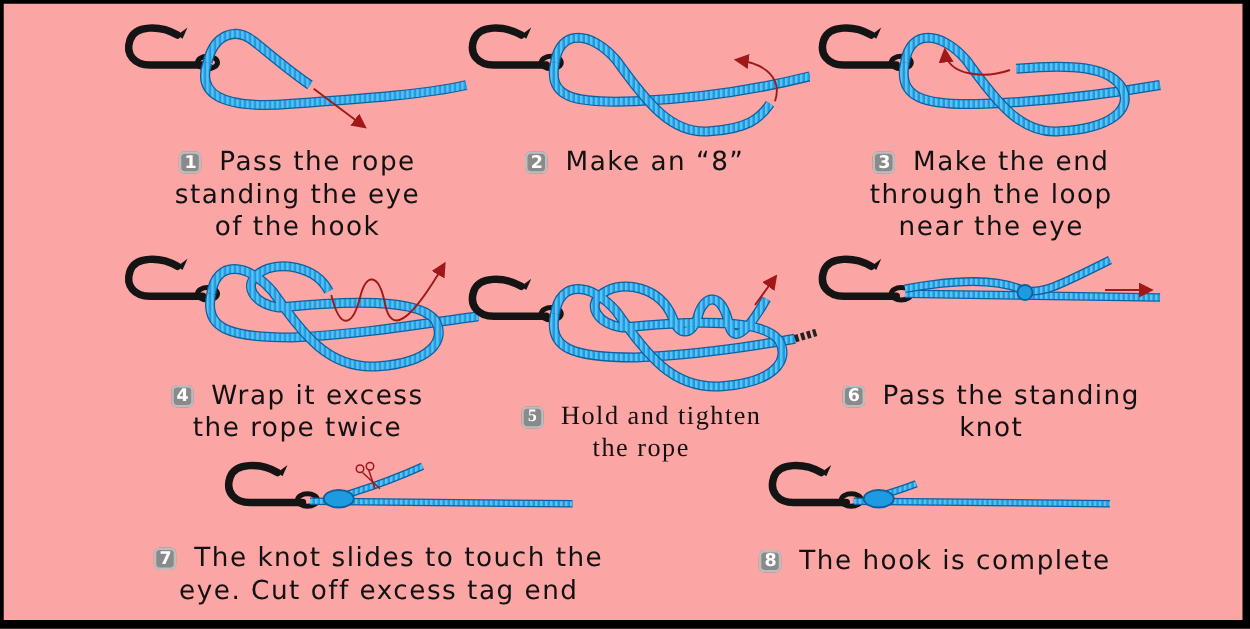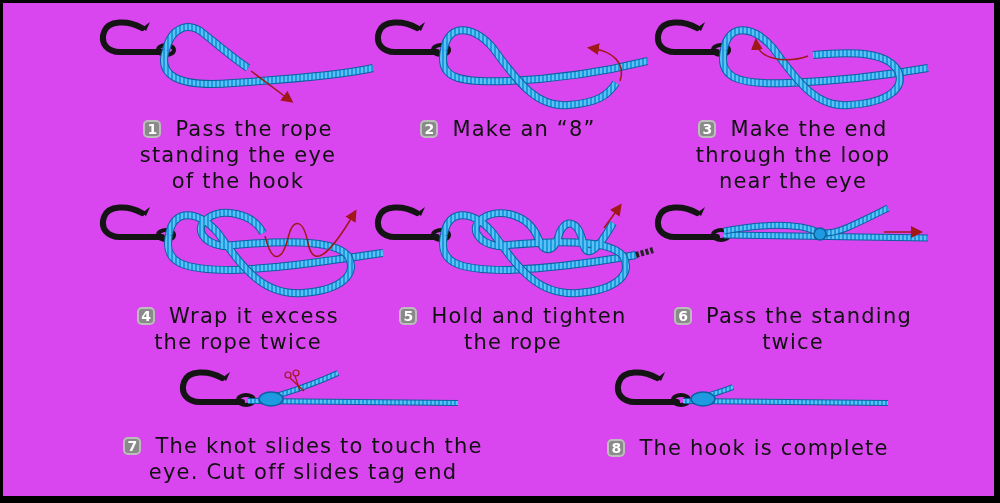--- a/index.html
+++ b/index.html
@@ -1,19 +1,19 @@
 <!DOCTYPE html>
 <html><head>
 <meta charset="utf-8">
 <style>
   html, body { margin:0; padding:0; background:#fff; }
   body { width:1000px; height:503px; position:relative; overflow:hidden;
          font-family:"DejaVu Sans","Liberation Sans",sans-serif; }
   .frame { position:absolute; left:0; top:0; width:1000px; height:503px; box-sizing:border-box;
-           border-left:3px solid #000; border-top:3px solid #000; border-right:6px solid #000; border-bottom:7px solid #000; background:#d946ef; }
+           border-left:3px solid #000; border-top:3px solid #000; border-right:6px solid #000; border-bottom:7px solid #000; background:#fca5a5; }
   .step { position:absolute; }
   .illus { position:absolute; }
   .caption { position:absolute; font-size:21px; letter-spacing:1.2px; color:#111; text-align:center; line-height:26px; white-space:nowrap; }
   .badge { display:inline-block; width:18px; height:18px; border-radius:5px; background:#8a8a8a; color:#fff;
            font-size:14px; font-weight:bold; line-height:18px; text-align:center; vertical-align:2px; margin-right:14px;
            box-shadow: inset 0 0 0 2px #bdbdbd; letter-spacing:0; }
   .cap-line { display:block; }
 </style>
 </head>
 <body>
@@ -91,21 +91,21 @@
       <path d="M76,37 C80,10 105,12 125,35 C150,70 170,98 210,95 C250,92 265,75 255,58 C245,45 210,40 130,48 C110,45 100,30 115,20 C130,10 160,15 170,35" fill="none" stroke="#0d5f9e" stroke-width="8"></path>
       <path d="M76,37 C80,10 105,12 125,35 C150,70 170,98 210,95 C250,92 265,75 255,58 C245,45 210,40 130,48 C110,45 100,30 115,20 C130,10 160,15 170,35" fill="none" stroke="url(#ropePat)" stroke-width="6"></path>
       <path d="M172,38 C180,70 190,60 195,40 C200,20 210,20 215,45 C220,70 235,60 262,14" fill="none" stroke="#a01818" stroke-width="1.5" marker-end="url(#ah)"></path>
     </svg>
     <div class="caption" style="left:0;top:105px;width:290px;">
       <span class="cap-line"><span class="badge">4</span><span>Wrap it excess</span></span>
       <span class="cap-line">the rope twice</span>
     </div>
   </div>
 
-  <div class="step" style="left:365px;top:195px;width:290px;height:160px;">
+  <div class="step" style="left:365px;top:211px;width:290px;height:160px;font-family:Liberation Serif, serif;">
     <svg class="illus" width="290" height="100" style="left:0;top:0;">
       <use href="#hook" x="5" y="5" width="80" height="40"></use>
       <path d="M76,37 C70,65 90,72 140,72 C190,70 240,62 268,57" fill="none" stroke="#0d5f9e" stroke-width="8"></path>
       <path d="M76,37 C70,65 90,72 140,72 C190,70 240,62 268,57" fill="none" stroke="url(#ropePat)" stroke-width="6"></path>
       <path d="M268,57 L285,52" stroke="#222" stroke-width="6" stroke-dasharray="3,2"></path>
       <path d="M76,37 C80,10 105,12 125,35 C150,70 170,98 210,95 C250,92 265,75 255,58 C245,45 210,40 130,48 C110,45 100,30 115,20 C130,10 160,15 170,40 C175,55 185,55 190,40 C195,20 210,20 215,45 C218,60 228,55 245,25" fill="none" stroke="#0d5f9e" stroke-width="8"></path>
       <path d="M76,37 C80,10 105,12 125,35 C150,70 170,98 210,95 C250,92 265,75 255,58 C245,45 210,40 130,48 C110,45 100,30 115,20 C130,10 160,15 170,40 C175,55 185,55 190,40 C195,20 210,20 215,45 C218,60 228,55 245,25" fill="none" stroke="url(#ropePat)" stroke-width="6"></path>
       <line x1="236" y1="30" x2="252" y2="8" stroke="#a01818" stroke-width="1.5" marker-end="url(#ah)"></line>
     </svg>
     <div class="caption" style="left:0;top:105px;width:290px;">
@@ -119,42 +119,42 @@
       <use href="#hook" x="5" y="5" width="80" height="40"></use>
       <path d="M76,37 L280,40" fill="none" stroke="#0d5f9e" stroke-width="7"></path>
       <path d="M76,37 L280,40" fill="none" stroke="url(#ropePat)" stroke-width="5"></path>
       <path d="M76,33 C120,25 150,25 170,34 C185,38 200,30 240,10" fill="none" stroke="#0d5f9e" stroke-width="7"></path>
       <path d="M76,33 C120,25 150,25 170,34 C185,38 200,30 240,10" fill="none" stroke="url(#ropePat)" stroke-width="5"></path>
       <circle cx="172" cy="36" r="6" fill="#1e9be0" stroke="#0d5f9e" stroke-width="1.5"></circle>
       <line x1="236" y1="34" x2="272" y2="34" stroke="#a01818" stroke-width="1.5" marker-end="url(#ah)"></line>
     </svg>
     <div class="caption" style="left:0;top:105px;width:290px;">
       <span class="cap-line"><span class="badge">6</span><span>Pass the standing</span></span>
-      <span class="cap-line">twice</span>
+      <span class="cap-line">knot</span>
     </div>
   </div>
 
   <div class="step" style="left:105px;top:360px;width:390px;height:130px;">
     <svg class="illus" width="390" height="55" style="left:0;top:0;">
       <use href="#hook" x="70" y="5" width="80" height="40"></use>
       <path d="M140,38 L350,40" fill="none" stroke="#0d5f9e" stroke-width="6"></path>
       <path d="M140,38 L350,40" fill="none" stroke="url(#ropePat)" stroke-width="4"></path>
       <path d="M160,36 C175,30 190,28 230,10" fill="none" stroke="#0d5f9e" stroke-width="6"></path>
       <path d="M160,36 C175,30 190,28 230,10" fill="none" stroke="url(#ropePat)" stroke-width="4"></path>
       <ellipse cx="163" cy="36" rx="12" ry="7" fill="#1e9be0" stroke="#0d5f9e" stroke-width="1.5"></ellipse>
       <g stroke="#a01818" stroke-width="1.2" fill="none">
         <circle cx="180" cy="12" r="3"></circle>
           <circle cx="188" cy="10" r="3"></circle>
         <line x1="182" y1="15" x2="196" y2="28"></line>
           <line x1="187" y1="13" x2="192" y2="28"></line>
       </g>
     </svg>
     <div class="caption" style="left:0;top:70px;width:390px;">
       <span class="cap-line"><span class="badge">7</span><span>The knot slides to touch the</span></span>
-      <span class="cap-line">eye. Cut off slides tag end</span>
+      <span class="cap-line">eye. Cut off excess tag end</span>
     </div>
   </div>
 
   <div class="step" style="left:580px;top:360px;width:330px;height:130px;">
     <svg class="illus" width="330" height="55" style="left:0;top:0;">
       <use href="#hook" x="30" y="5" width="80" height="40"></use>
       <path d="M100,38 L305,40" fill="none" stroke="#0d5f9e" stroke-width="6"></path>
       <path d="M100,38 L305,40" fill="none" stroke="url(#ropePat)" stroke-width="4"></path>
       <path d="M115,36 C125,32 135,30 150,24" fill="none" stroke="#0d5f9e" stroke-width="6"></path>
       <path d="M115,36 C125,32 135,30 150,24" fill="none" stroke="url(#ropePat)" stroke-width="4"></path>

